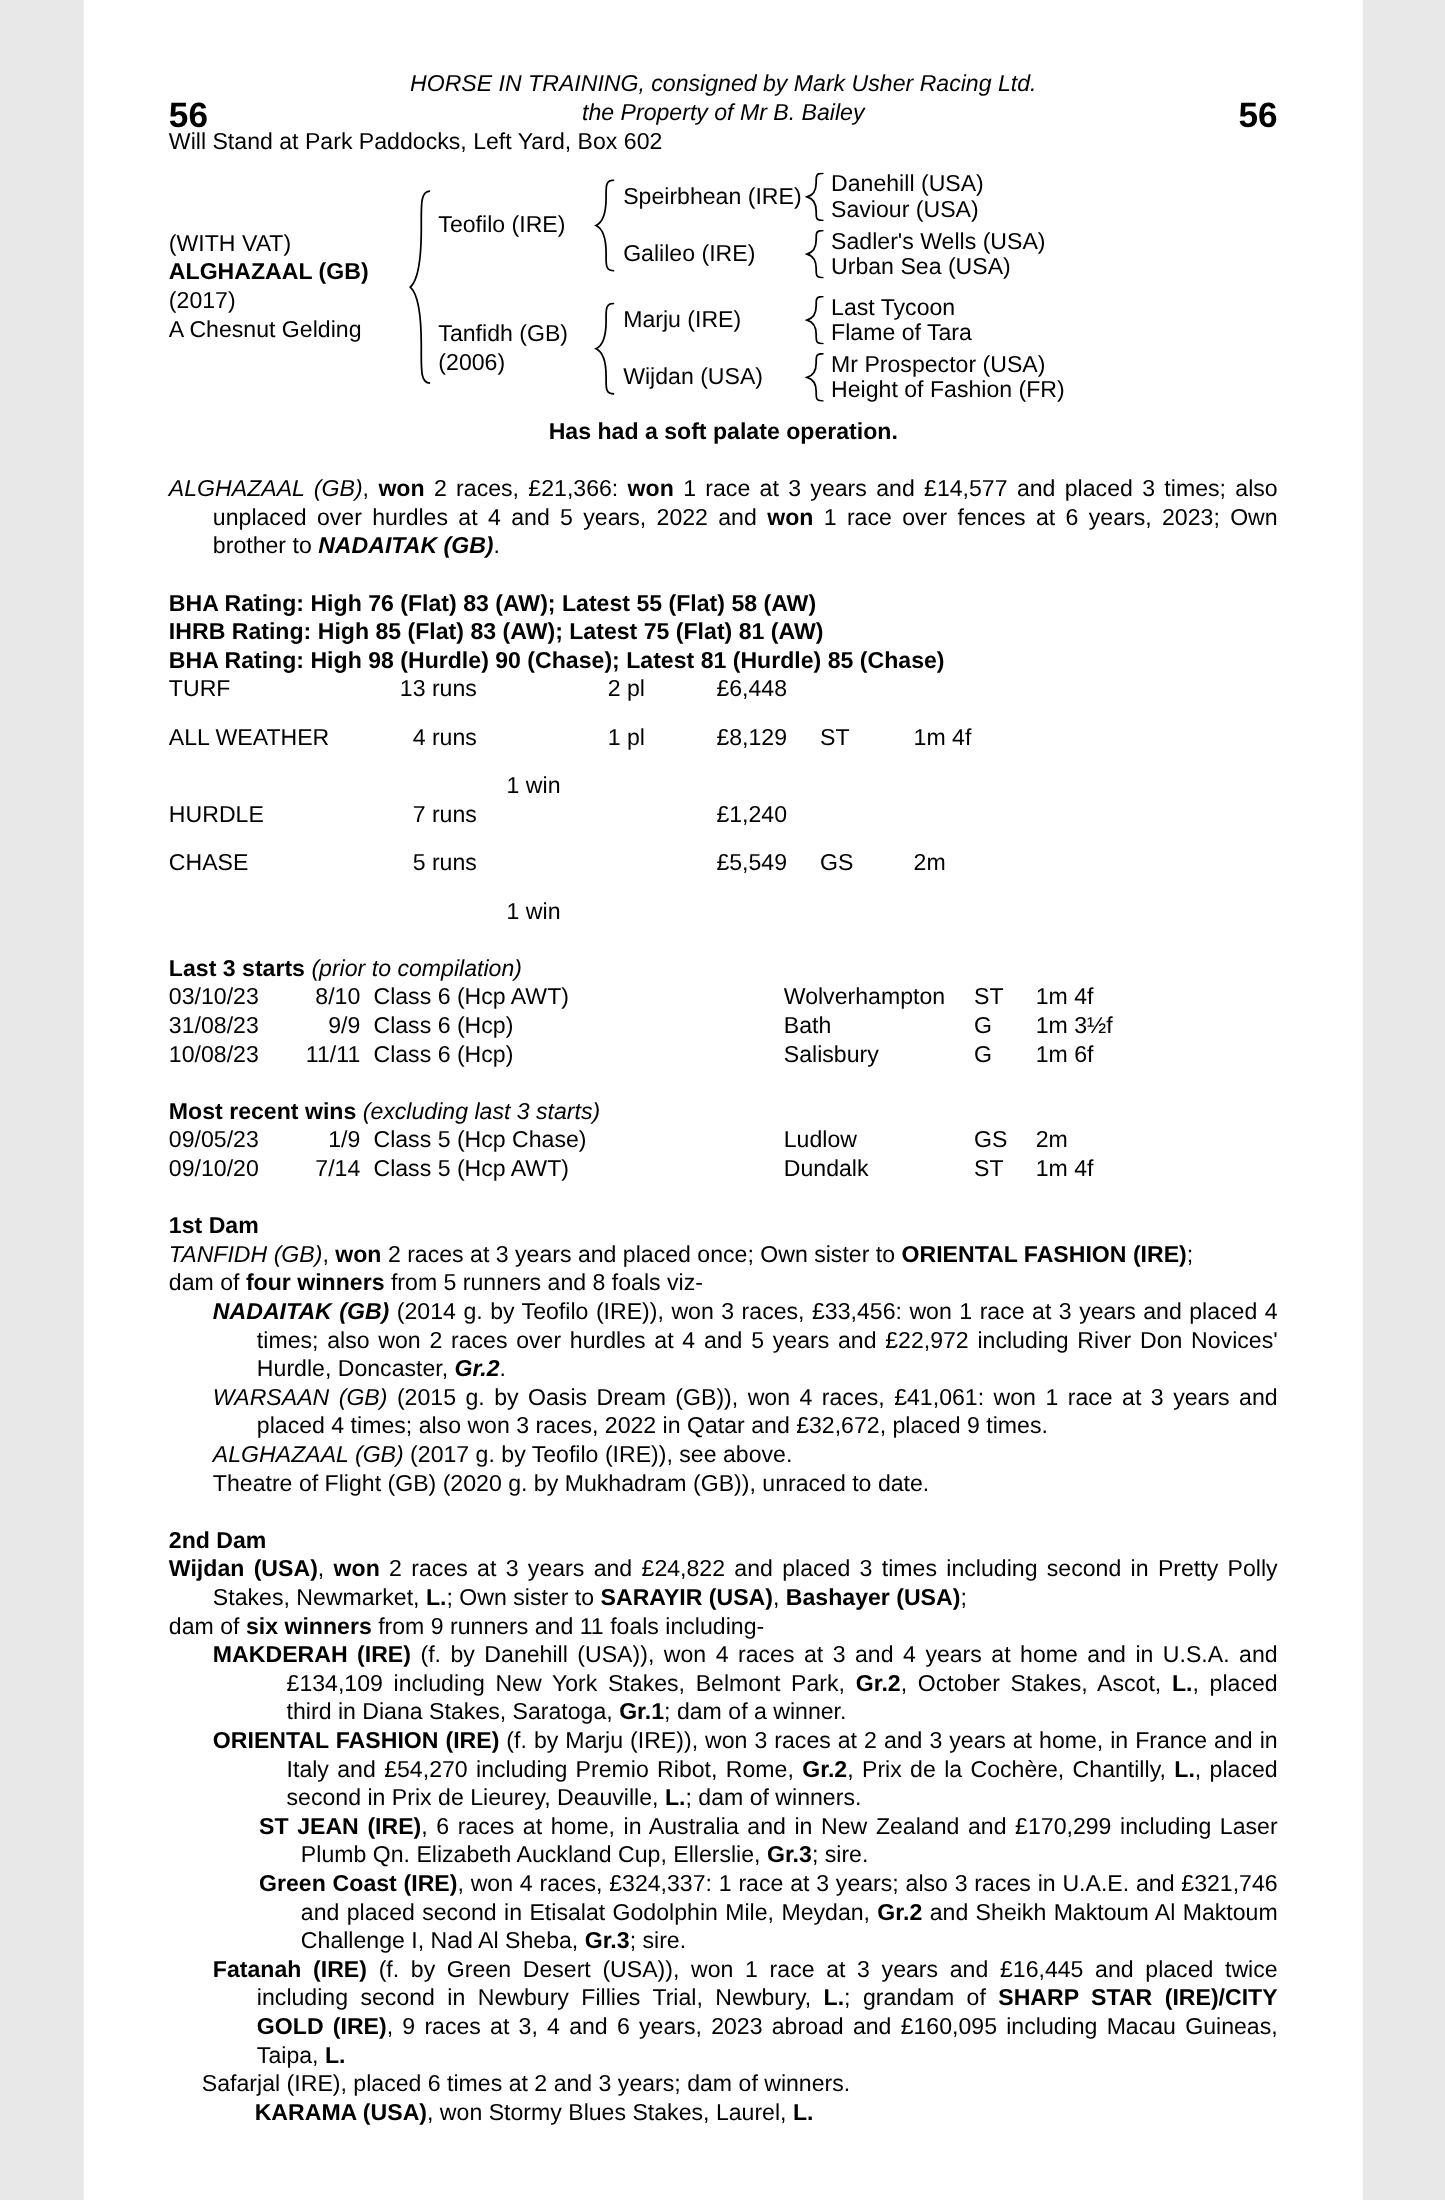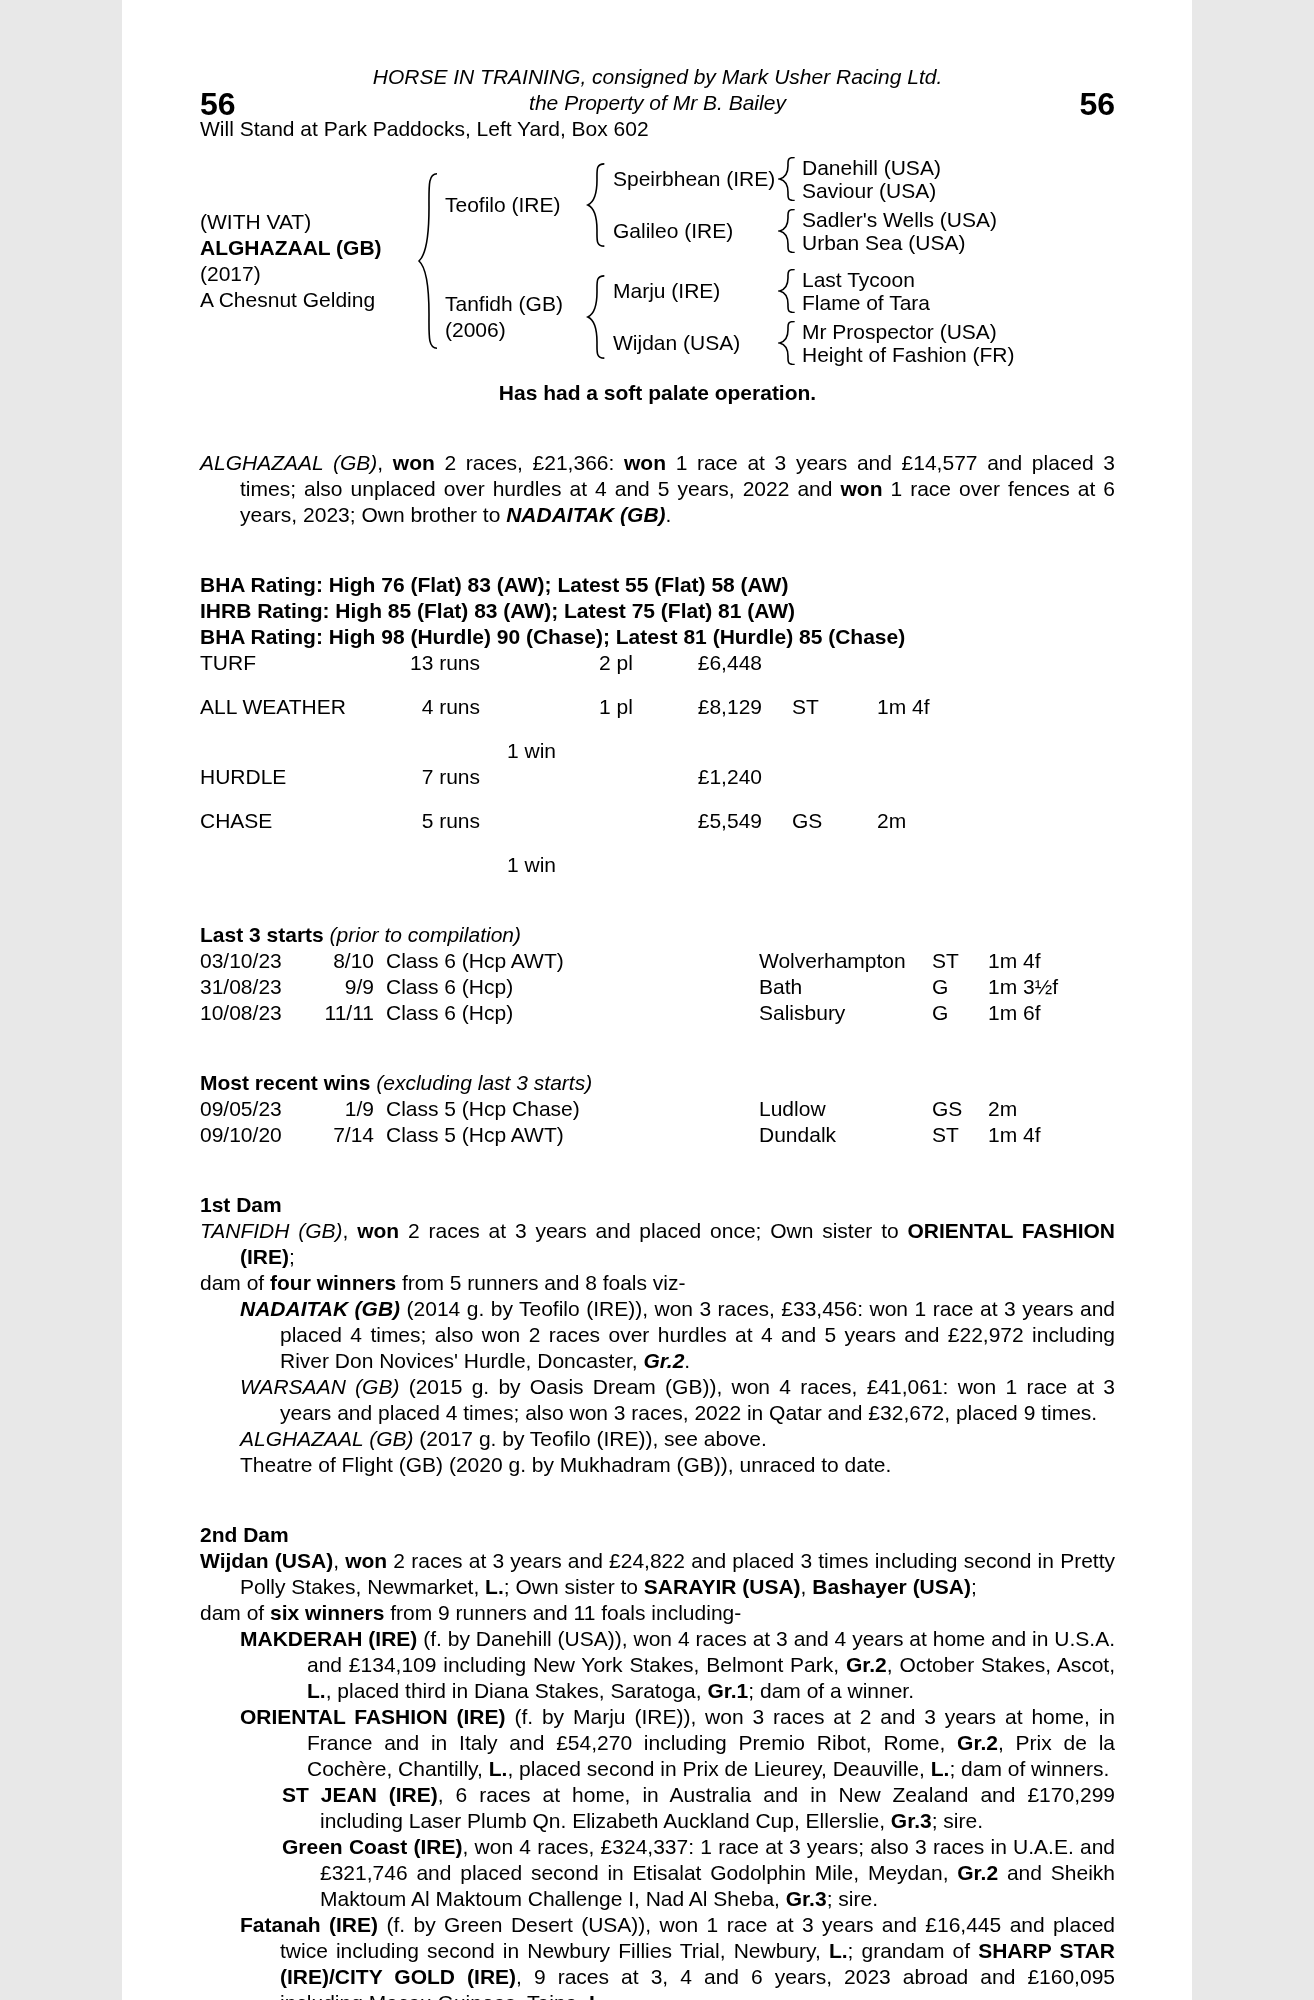--- a/index.html
+++ b/index.html
@@ -1,17 +1,17 @@
 <!DOCTYPE html>
 <html><head>
 <meta charset="utf-8">
 <style>
   html,body{margin:0;padding:0;background:#e8e8e8;}
   .page{
-    width:1070px;height:2000px;background:#ffffff;color:#000;
+    width:1163px;height:2000px;background:#ffffff;color:#000;
     font-family:"Liberation Sans","DejaVu Sans",sans-serif;
     font-size:21px;line-height:26px;
     box-sizing:border-box;padding:64px 77px 0 78px;
     margin:0 auto;overflow:hidden;
   }
   .b{font-weight:bold;}
   .i{font-style:italic;}
   
   .hdr{position:relative;}
   .hdr-line{text-align:center;font-style:italic;}
@@ -38,21 +38,21 @@
   .ggp{height:23px;line-height:23px;padding-left:4px;white-space:nowrap;}
   .note{font-weight:bold;text-align:center;margin-top:10px;}
   
   .para{text-align:justify;}
   .p0{padding-left:40px;text-indent:-40px;}
   .p1{padding-left:80px;text-indent:-40px;}
   .p1d{padding-left:107px;text-indent:-67px;}
   .p2{padding-left:120px;text-indent:-38px;}
   .psaf{padding-left:78px;text-indent:-48px;}
   .pkar{padding-left:118px;text-indent:-40px;}
-  .mt{margin-top:44px;}
+  .mt{margin-top:26px;}
   .ratings div{font-weight:bold;}
   
   .stats-grid{display:grid;grid-template-columns:165px 115px 119px 83px 80px 115px auto;}
   .stats-grid .c-runs,.stats-grid .c-earn{text-align:right;}
   .stats-grid .c-win{padding-left:27px;margin-top:44px;}
   .stats-grid .c-going{padding-left:30px;}
   
   .form-grid{display:grid;grid-template-columns:105px 69px 385px 173px 56px auto;}
   .form-grid .c-pos{text-align:right;}
   .form-grid .c-cls{padding-left:12px;}

